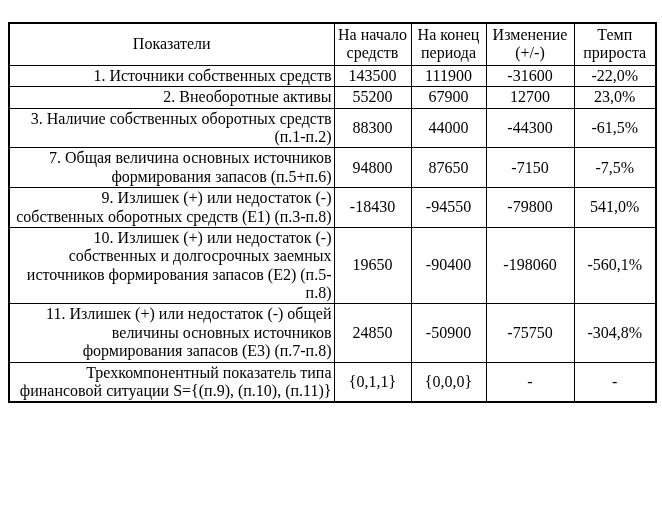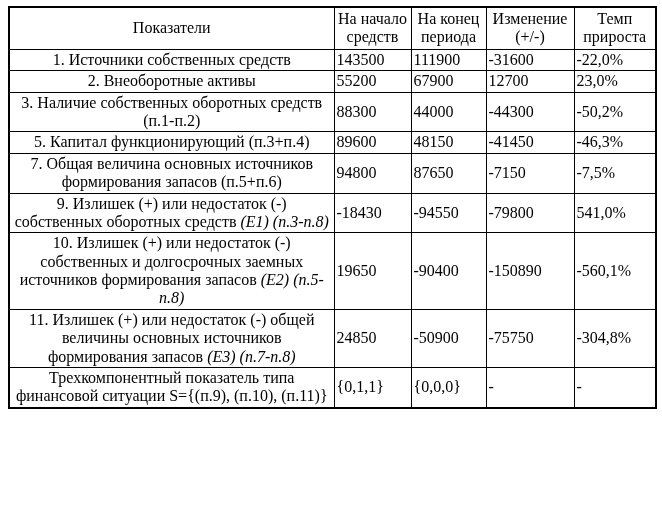--- a/index.html
+++ b/index.html
@@ -8,21 +8,21 @@
     background: #ffffff;
   }
   body {
     width: 662px;
     height: 523px;
     font-family: "Liberation Serif", "DejaVu Serif", serif;
     color: #000;
     overflow: hidden;
   }
   .doc {
-    padding: 6px 0 0 8px;
+    padding: 22px 0 0 8px;
   }
   table.fin {
     border-collapse: collapse;
     table-layout: fixed;
     width: 647px;
     border: 2px solid #000;
   }
   table.fin th, table.fin td {
     border: 1px solid #000;
     font-size: 16px;
@@ -30,29 +30,28 @@
     font-weight: normal;
     padding: 1px 2px;
     vertical-align: middle;
     overflow: hidden;
   }
   table.fin th {
     text-align: center;
     padding: 2px 2px;
   }
   td.c-label {
-    text-align: center;
+    text-align: right;
     padding-left: 4px;
     padding-right: 4px;
   }
   td.c-val {
-    text-align: left;
+    text-align: center;
   }
   .italic {
-    font-style: italic;
   }
 </style>
 </head>
 <body>
 
 <div class="doc">
   <table class="fin">
     <colgroup>
       <col style="width:325px">
       <col style="width:77px">
@@ -82,48 +81,41 @@
         <td class="c-val">55200</td>
         <td class="c-val">67900</td>
         <td class="c-val">12700</td>
         <td class="c-val">23,0%</td>
       </tr>
       <tr>
         <td class="c-label"><span>3. Наличие собственных оборотных средств (п.1-п.2)</span><span class="italic"></span></td>
         <td class="c-val">88300</td>
         <td class="c-val">44000</td>
         <td class="c-val">-44300</td>
-        <td class="c-val">-50,2%</td>
-      </tr>
-      <tr>
-        <td class="c-label"><span>5. Капитал функционирующий (п.3+п.4)</span><span class="italic"></span></td>
-        <td class="c-val">89600</td>
-        <td class="c-val">48150</td>
-        <td class="c-val">-41450</td>
-        <td class="c-val">-46,3%</td>
+        <td class="c-val">-61,5%</td>
       </tr>
       <tr>
         <td class="c-label"><span>7. Общая величина основных источников формирования запасов (п.5+п.6)</span><span class="italic"></span></td>
         <td class="c-val">94800</td>
         <td class="c-val">87650</td>
         <td class="c-val">-7150</td>
         <td class="c-val">-7,5%</td>
       </tr>
       <tr>
         <td class="c-label"><span>9. Излишек (+) или недостаток (-) собственных оборотных средств </span><span class="italic">(Е1) (п.3-п.8)</span></td>
         <td class="c-val">-18430</td>
         <td class="c-val">-94550</td>
         <td class="c-val">-79800</td>
         <td class="c-val">541,0%</td>
       </tr>
       <tr>
         <td class="c-label"><span>10. Излишек (+) или недостаток (-) собственных и долгосрочных заемных источников формирования запасов </span><span class="italic">(Е2) (п.5-п.8)</span></td>
         <td class="c-val">19650</td>
         <td class="c-val">-90400</td>
-        <td class="c-val">-150890</td>
+        <td class="c-val">-198060</td>
         <td class="c-val">-560,1%</td>
       </tr>
       <tr>
         <td class="c-label"><span>11. Излишек (+) или недостаток (-) общей величины основных источников формирования запасов </span><span class="italic">(Е3) (п.7-п.8)</span></td>
         <td class="c-val">24850</td>
         <td class="c-val">-50900</td>
         <td class="c-val">-75750</td>
         <td class="c-val">-304,8%</td>
       </tr>
       <tr>

